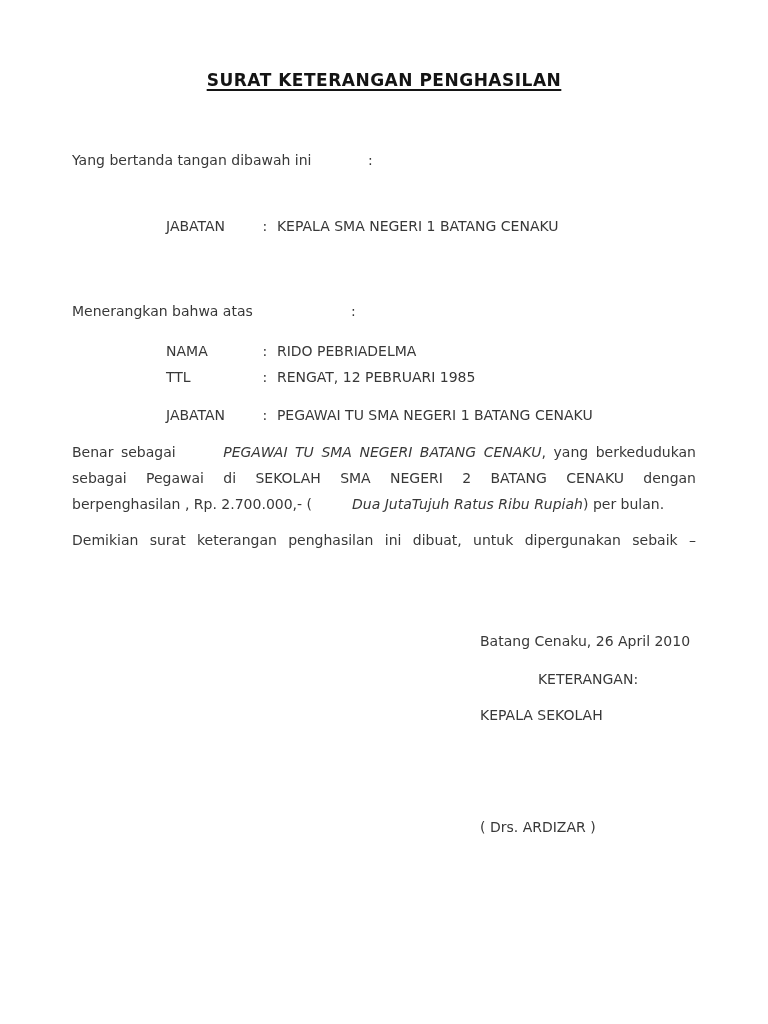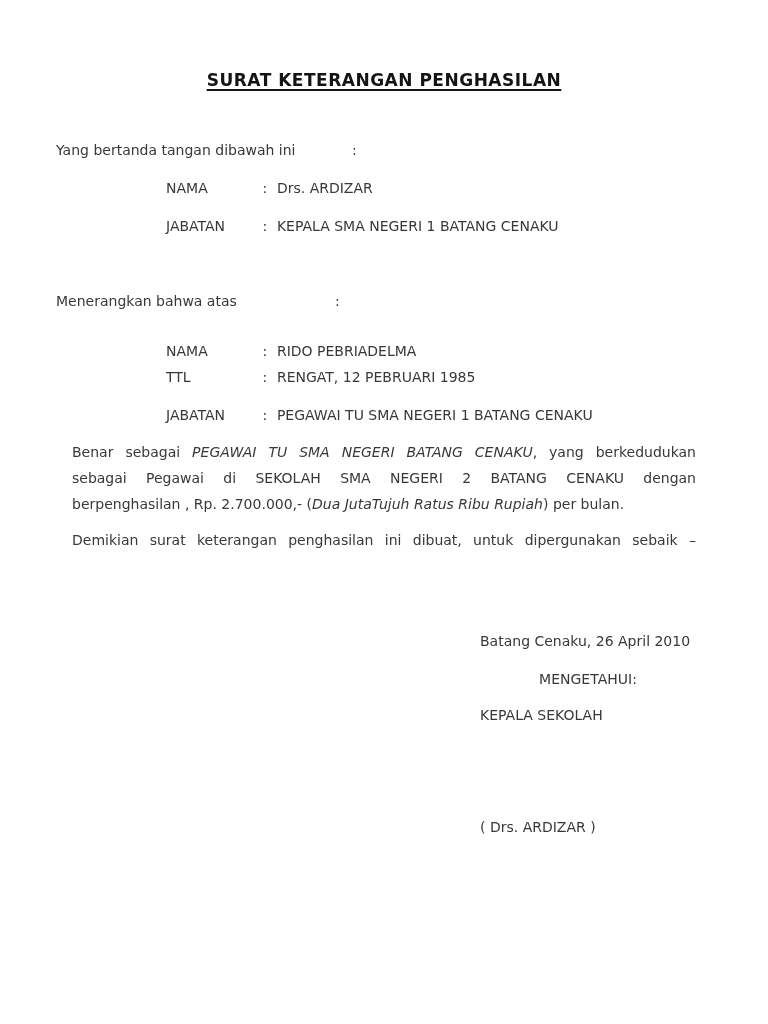--- a/index.html
+++ b/index.html
@@ -31,22 +31,23 @@
     font-size: 17px;
     color: #141414;
     letter-spacing: 0.5px;
     text-decoration: underline;
     text-decoration-thickness: 2px;
     text-underline-offset: 3px;
   }
 
   
   .intro {
-    left: 56px;
+    left: 72px;
     width: 624px;
+    margin-top: 10px;
   }
   .intro .colon { position: absolute; top: 0; }
   .colon-pos-1 { left: 296px; }
   .colon-pos-2 { left: 279px; }
 
   
   .frow { left: 166px; white-space: nowrap; }
   .flabel { display: inline-block; width: 92px; }
   .fsep   { display: inline-block; width: 10px; }
 
@@ -57,21 +58,21 @@
   }
   .pline {
     display: block;
     width: 624px;
     line-height: 26px;
   }
   .pline.jl {
     text-align: justify;
     text-align-last: justify;
   }
-  .it { font-style: italic; }
+  .it { font-style: italic; margin-left: 40px; }
 
   
   .closing-line {
     left: 480px;
     width: 216px;
     white-space: nowrap;
   }
   .al-right  { text-align: left; }
   .al-center { text-align: center; }
 
@@ -96,25 +97,20 @@
 
   <div class="abs title-wrap">
     <span class="title-text">SURAT KETERANGAN PENGHASILAN</span>
   </div>
 
   <div class="abs intro y-intro1">
     <span>Yang bertanda tangan dibawah ini</span>
     <span class="colon colon-pos-1">:</span>
   </div>
 
-  <div class="abs frow y-srow1">
-    <span class="flabel">NAMA</span>
-    <span class="fsep">:</span>
-    <span class="fvalue">Drs. ARDIZAR</span>
-  </div>
   <div class="abs frow y-srow2">
     <span class="flabel">JABATAN</span>
     <span class="fsep">:</span>
     <span class="fvalue">KEPALA SMA NEGERI 1 BATANG CENAKU</span>
   </div>
 
   <div class="abs intro y-intro2">
     <span>Menerangkan bahwa atas</span>
     <span class="colon colon-pos-2">:</span>
   </div>
@@ -142,21 +138,21 @@
   </div>
 
   <div class="abs para y-para2">
     <span class="pline jl"><span>Demikian surat keterangan penghasilan ini dibuat, untuk dipergunakan sebaik –</span></span>
   </div>
 
   <div class="abs closing-line al-right y-date">
     <span>Batang Cenaku, 26 April 2010</span>
   </div>
   <div class="abs closing-line al-center y-meng">
-    <span>MENGETAHUI:</span>
+    <span>KETERANGAN:</span>
   </div>
   <div class="abs closing-line al-right y-sign">
     <span>( Drs. ARDIZAR )</span>
   </div>
   <div class="abs closing-line al-right y-kepala">
     <span>KEPALA SEKOLAH</span>
   </div>
 
 </div>
 

